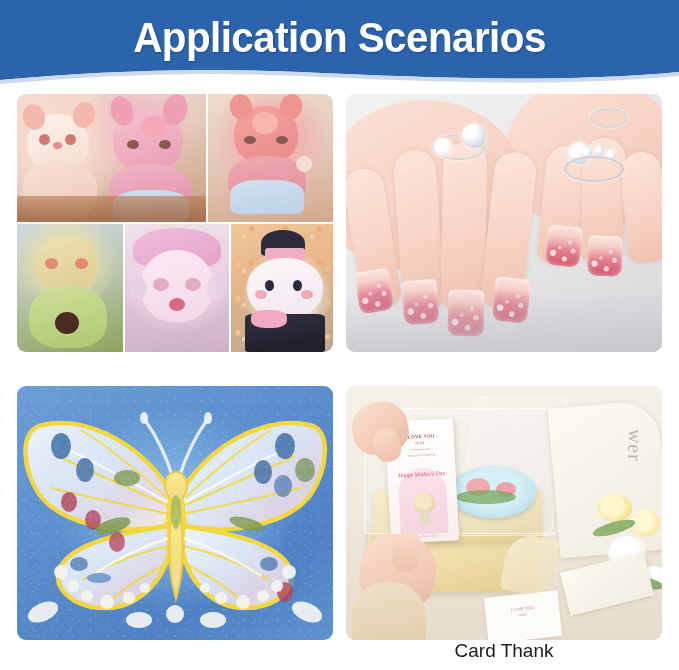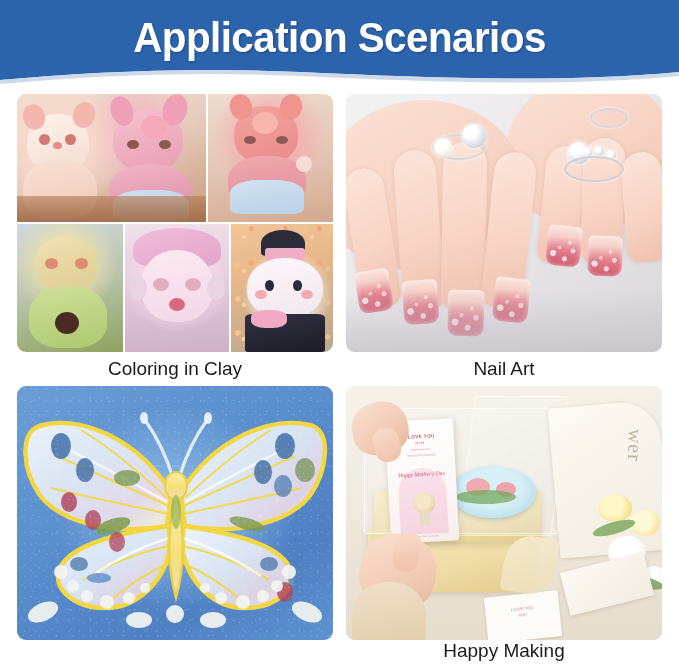--- a/index.html
+++ b/index.html
@@ -248,21 +248,20 @@
             <div class="eye" style="left:34px;top:56px;width:9px;height:11px;background:#2b2b3a;"></div>
             <div class="eye" style="left:62px;top:56px;width:9px;height:11px;background:#2b2b3a;"></div>
             <div class="blush" style="left:24px;top:66px;width:12px;height:9px;"></div>
             <div class="blush" style="left:70px;top:66px;width:12px;height:9px;"></div>
             <div class="fig" style="left:14px;top:90px;width:80px;height:38px;background:linear-gradient(170deg,#30303f,#1d1d29);border-radius:10% 10% 6% 6%;"></div>
             <div class="fig" style="left:20px;top:86px;width:36px;height:18px;background:#f2a9c4;border-radius:40%;"></div>
           </div>
         </div>
       </div>
     </div>
-    <div class="caption cap-top">Coloring in Clay</div>
   </div>
 
   <div class="cell cell-1">
     <div class="photo">
       <div class="nail-scene">
 
         <div class="hand" style="left:160px;top:-18px;width:170px;height:150px;"></div>
         <div class="finger" style="left:196px;top:52px;width:40px;height:118px;transform:rotate(6deg);"></div>
         <div class="finger" style="left:236px;top:44px;width:42px;height:126px;transform:rotate(2deg);"></div>
         <div class="finger" style="left:278px;top:58px;width:40px;height:110px;transform:rotate(-4deg);"></div>
@@ -288,21 +287,20 @@
 
         <div class="ring" style="left:86px;top:40px;width:50px;height:22px;"></div>
         <div class="gem" style="left:116px;top:30px;width:24px;height:24px;"></div>
         <div class="gem" style="left:88px;top:44px;width:18px;height:18px;
              background:radial-gradient(circle at 36% 30%,#ffffff 0 38%,#f5f0ea 70%,#ded6cc 100%);"></div>
 
         <div style="position:absolute;left:0;bottom:0;width:100%;height:62px;
                     background:linear-gradient(to bottom,rgba(205,203,208,0),rgba(196,194,200,.75));"></div>
       </div>
     </div>
-    <div class="caption cap-top">Nail Art</div>
   </div>
 
   <div class="cell cell-2">
     <div class="photo">
       <div class="butterfly-scene">
         <svg viewBox="0 0 316 254" preserveAspectRatio="none" style="position:absolute;inset:0;width:100%;height:100%;">
           <defs>
             <linearGradient id="wingfill" x1="0" y1="0" x2="1" y2="1">
               <stop offset="0%" stop-color="#f2f6fb" stop-opacity="0.95"></stop>
               <stop offset="45%" stop-color="#e6eef8" stop-opacity="0.9"></stop>
@@ -464,16 +462,16 @@
           <div style="position:absolute;left:0;top:12px;width:100%;text-align:center;
                       font-size:4px;color:#c9828c;white-space:nowrap;">I LOVE YOU</div>
           <div style="position:absolute;left:0;top:19px;width:100%;text-align:center;
                       font-size:3.4px;color:#c9828c;white-space:nowrap;">MOM</div>
         </div>
 
         <div style="position:absolute;left:158px;top:150px;width:52px;height:58px;border-radius:50% 10% 50% 10%;
                     background:linear-gradient(150deg,#f7ecd0,#eadfbc);opacity:.9;transform:rotate(10deg);"></div>
       </div>
     </div>
-    <div class="caption cap-bot">Happy Making</div>
+    <div class="caption cap-bot">Card Thank</div>
   </div>
 
 </div>
 
 </body></html>

